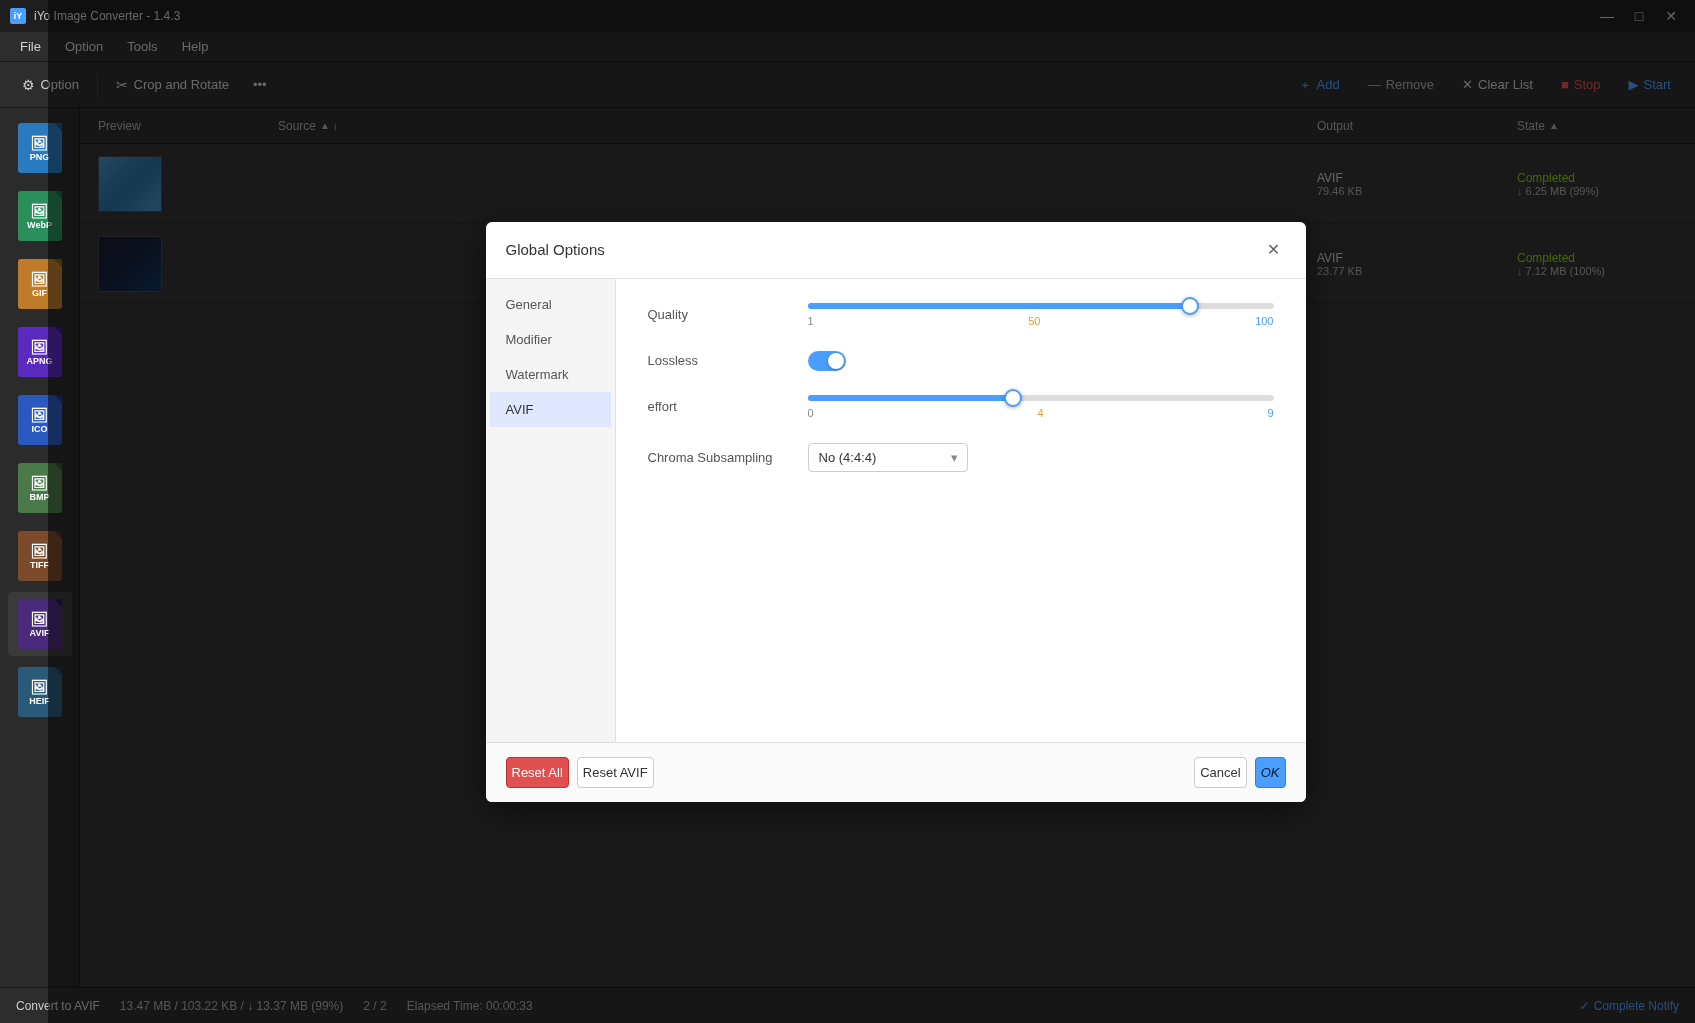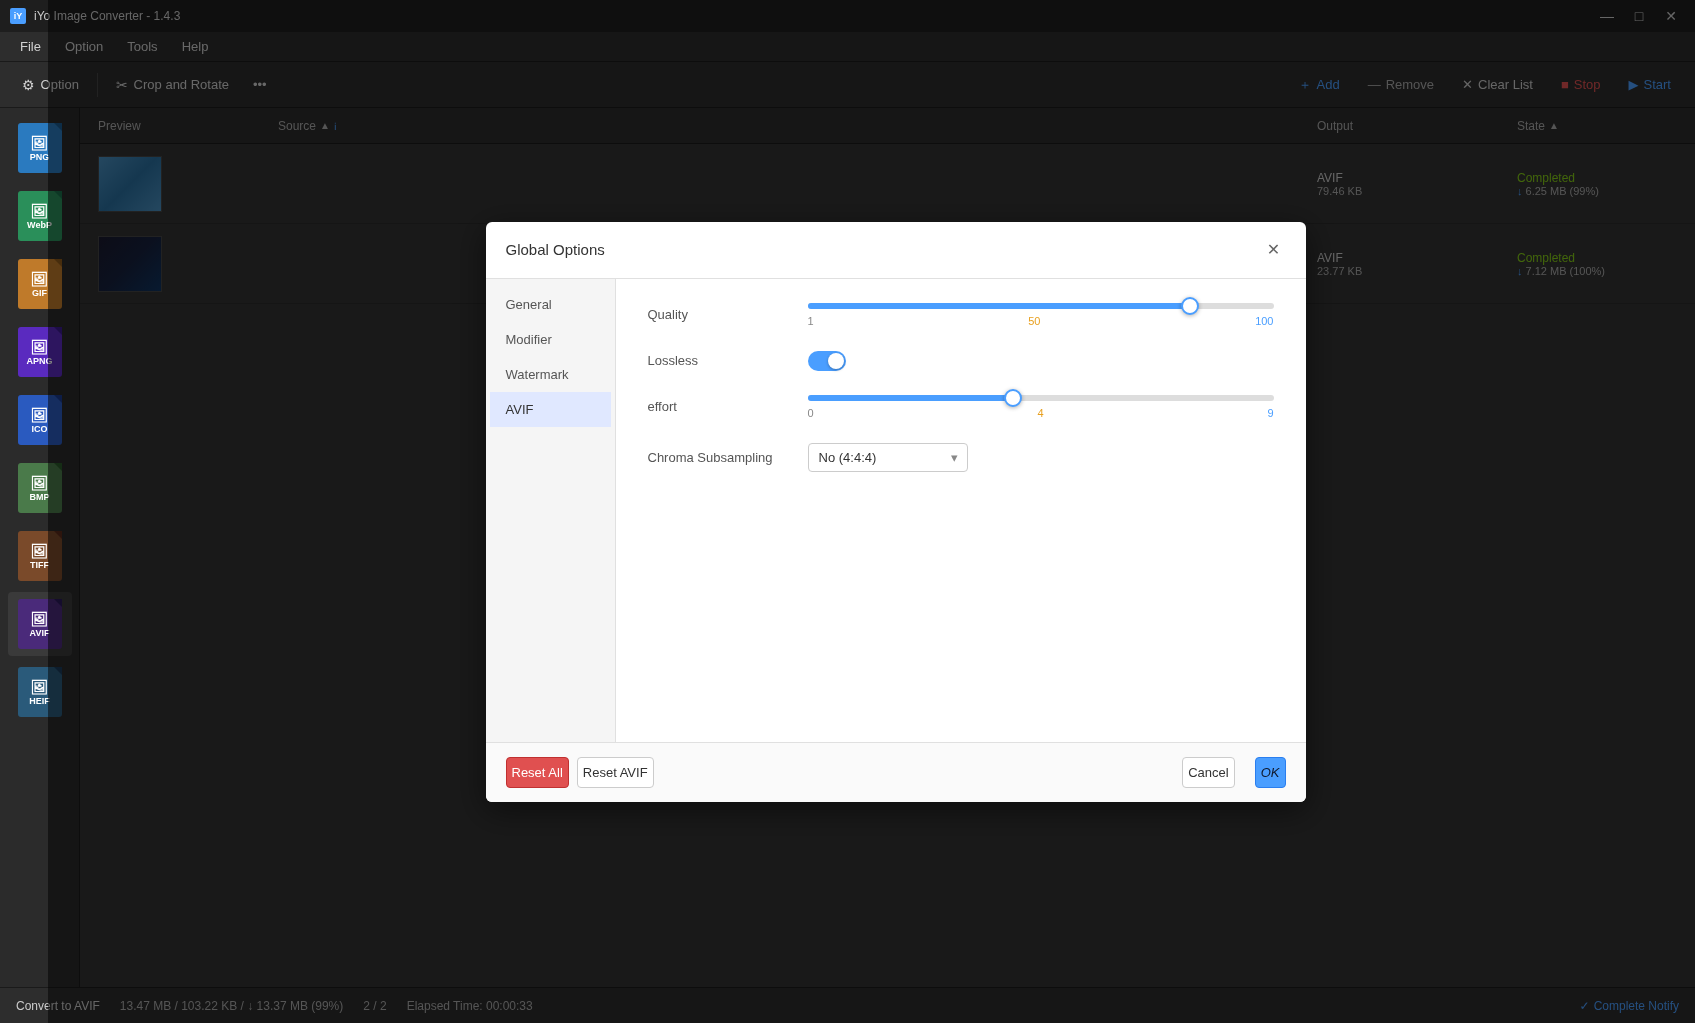--- a/index.html
+++ b/index.html
@@ -93,21 +93,21 @@
     .modal-header { display: flex; align-items: center; justify-content: space-between; padding: 16px 20px; border-bottom: 1px solid #e0e0e0; }
     .modal-title { font-size: 15px; font-weight: 500; color: #333; }
     .modal-close { width: 24px; height: 24px; background: transparent; border: none; cursor: pointer; font-size: 16px; color: #666; display: flex; align-items: center; justify-content: center; border-radius: 3px; }
     .modal-body { display: flex; flex: 1; }
     .modal-sidebar { width: 130px; background: #f5f5f5; border-right: 1px solid #e0e0e0; padding: 8px 4px; }
     .modal-nav-item { padding: 10px 16px; font-size: 13px; color: #555; cursor: pointer; }
     .modal-nav-item.active { background: #e0e8ff; color: #333; font-weight: 500; }
     .modal-content { flex: 1; padding: 24px 32px; background: #fff; }
     .modal-footer { padding: 14px 20px; border-top: 1px solid #e0e0e0; display: flex; align-items: center; justify-content: space-between; background: #fafafa; border-radius: 0 0 6px 6px; }
     .modal-footer-left { display: flex; gap: 8px; }
-    .modal-footer-right { display: flex; gap: 20px; }
+    .modal-footer-right { display: flex; gap: 8px; }
 
     
     .form-row { display: flex; align-items: center; margin-bottom: 24px; }
     .form-label { width: 160px; font-size: 13px; color: #555; }
     .form-control { flex: 1; }
     .slider-container { display: flex; flex-direction: column; width: 100%; }
     .slider-track { position: relative; height: 6px; background: #ddd; border-radius: 3px; margin-bottom: 6px; cursor: pointer; }
     .slider-fill { position: absolute; left: 0; top: 0; height: 100%; background: #4a9eff; border-radius: 3px; }
     .slider-thumb { position: absolute; top: 50%; transform: translate(-50%, -50%); width: 18px; height: 18px; background: white; border-radius: 50%; box-shadow: 0 1px 4px rgba(0,0,0,0.3); border: 2px solid #4a9eff; cursor: grab; }
     .slider-labels { display: flex; justify-content: space-between; font-size: 11px; }

